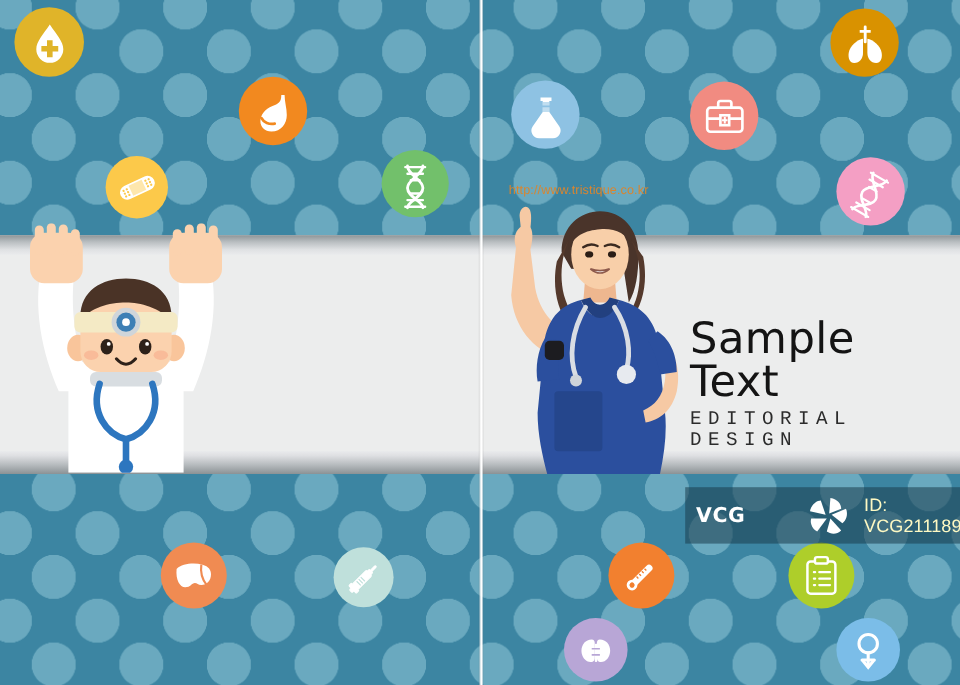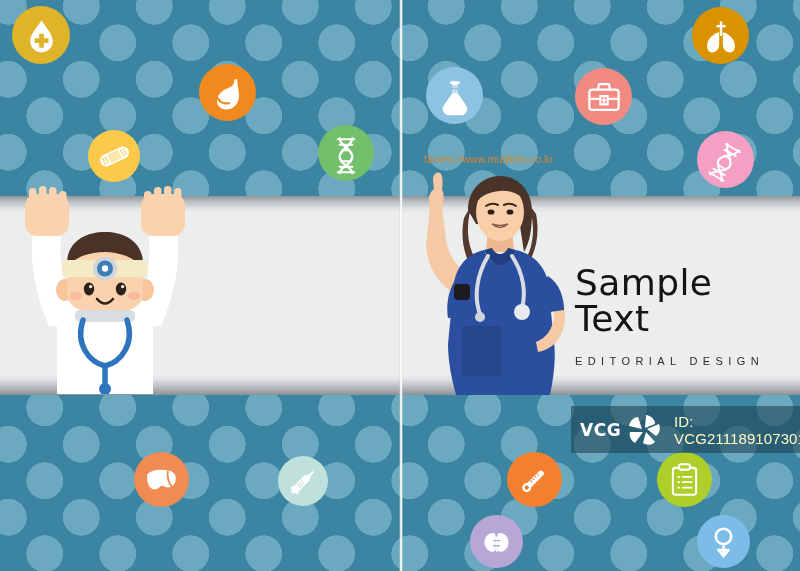--- a/index.html
+++ b/index.html
@@ -48,22 +48,22 @@
   
   .sample-wrap{
     position:absolute;z-index:32;left:575px;top:265px;width:215px;
     text-align:left;color:#1b1b1b;
   }
   .sample-title{
     font-size:36px;font-weight:400;letter-spacing:.4px;line-height:1;
     font-family:"DejaVu Sans",sans-serif;color:#141414;
   }
   .sample-sub{
-    margin-top:18px;font-size:11px;letter-spacing:5.4px;color:#2b2b2b;
-    font-family:Liberation Sans, sans-serif;
+    margin-top:3px;font-size:16px;letter-spacing:5.4px;color:#2b2b2b;
+    font-family:Liberation Mono, monospace;
   }
 
   
   .site-url{
     position:absolute;z-index:35;left:424px;top:153px;
     font-size:10.5px;color:#d9852f;letter-spacing:.1px;
     font-family:"Liberation Sans",sans-serif;
   }
 
   
@@ -82,21 +82,21 @@
   .doctor{position:absolute;z-index:30;left:5px;top:186px;width:200px;height:208px;}
 
   
   .nurse{position:absolute;z-index:31;left:404px;top:166px;width:180px;height:229px;}
 
   
   .wm{
     position:absolute;z-index:60;left:571px;top:406px;width:229px;height:47px;
     background:rgba(26,60,76,.55);display:flex;align-items:center;
   }
-  .wm .wm-logo{margin-left:9px;display:flex;align-items:center;}
+  .wm .wm-logo{margin-left:9px;display:flex;align-items:center;gap:46px;}
   .wm .wm-vcg{
     color:#fff;font-weight:700;font-size:17px;letter-spacing:.5px;
     font-family:"DejaVu Sans",sans-serif;
   }
   .wm .wm-id{
     color:#fef9c3;font-size:15px;margin-left:9px;letter-spacing:.1px;
     font-family:"Liberation Sans",sans-serif;
   }
 </style>
 </head>
@@ -357,21 +357,21 @@
     <path d="M108 90 C120 108 122 128 118 142" stroke="#d9dde3" stroke-width="4" fill="none" stroke-linecap="round"></path>
     <circle cx="118" cy="146" r="8" fill="#e7eaef"></circle>
     <circle cx="76" cy="151" r="5" fill="#cfd4da"></circle>
   </svg>
 
   <div class="sample-wrap">
     <div class="sample-title">Sample Text</div>
     <div class="sample-sub">EDITORIAL DESIGN</div>
   </div>
 
-  <div class="site-url">fames://www.multibits.co.kr</div>
+  <div class="site-url">http://www.tristique.co.kr</div>
 
 
   <div class="wm">
     <span class="wm-logo">
       <span class="wm-vcg">VCG</span>
       <svg width="40" height="40" viewBox="0 0 40 40" style="margin-left:4px;">
         <g fill="#ffffff">
           <path d="M20 18 L21 5 C27 6 30 10 30 14 Z"></path>
           <path d="M22 19 L34 14 C36 19 34 24 31 26 Z"></path>
           <path d="M21 22 L30 32 C26 36 21 35 18 33 Z"></path>

